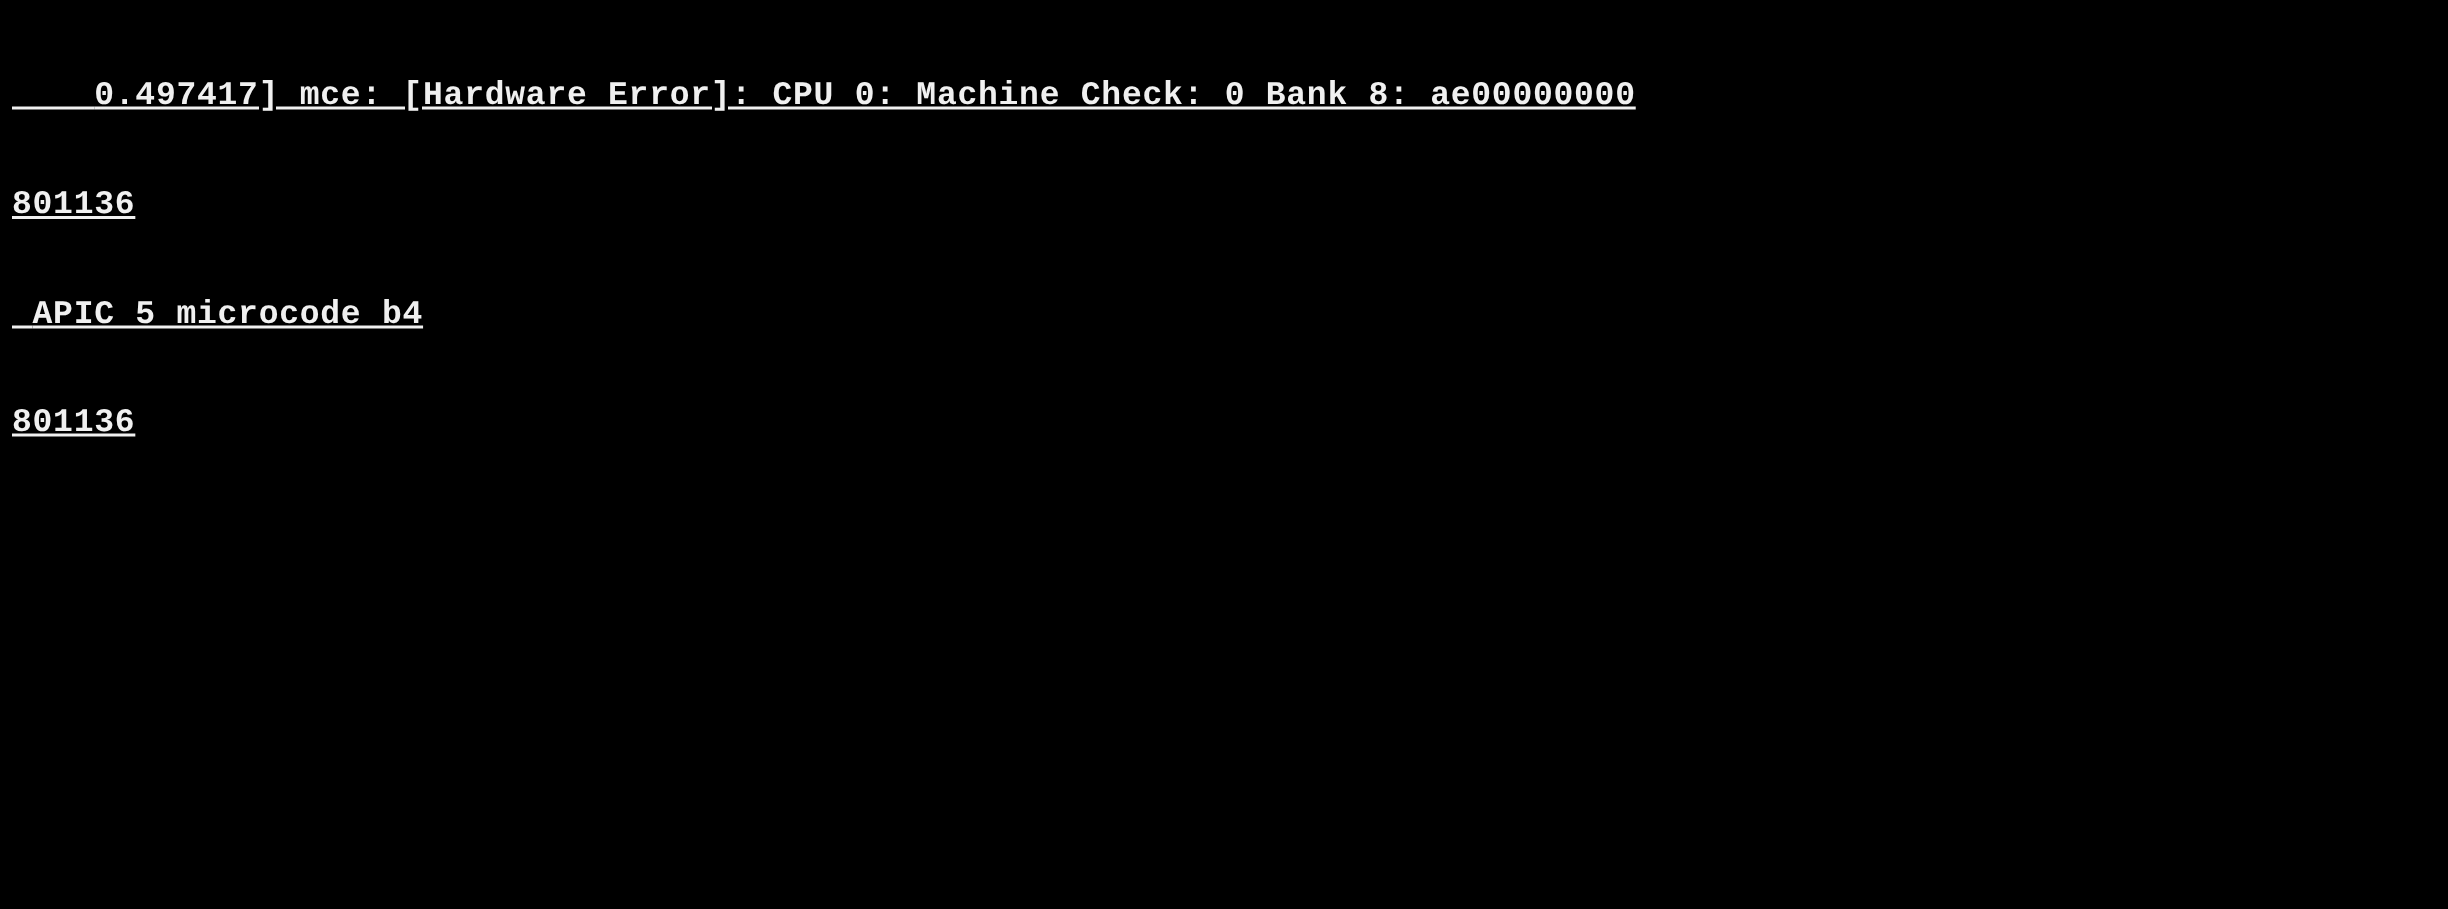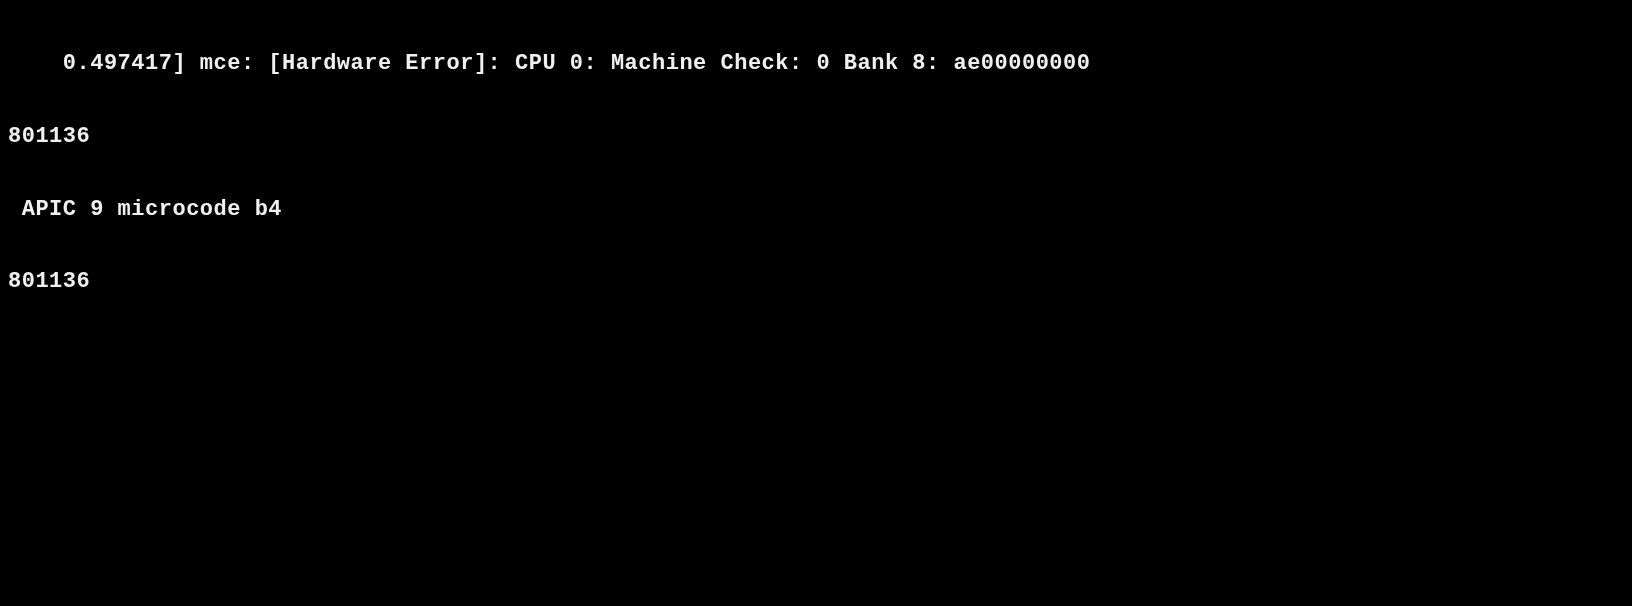--- a/index.html
+++ b/index.html
@@ -19,29 +19,30 @@
       line-height: 1.1;
       padding: 4px 8px;
       letter-spacing: 0.5px;
     }
     .terminal {
       white-space: pre-wrap;
       word-break: break-all;
     }
     .line {
       display: block;
+      text-decoration: underline;
     }
   </style>
 </head>
 <body>
 
 <div class="terminal">
   <span class="line">    0.497417] mce: [Hardware Error]: CPU 0: Machine Check: 0 Bank 8: ae00000000</span>
   <span class="line">801136</span>
-  <span class="line"> APIC 9 microcode b4</span>
+  <span class="line"> APIC 5 microcode b4</span>
   <span class="line">801136</span>
   
   
   
   
   
   
   
   
   

